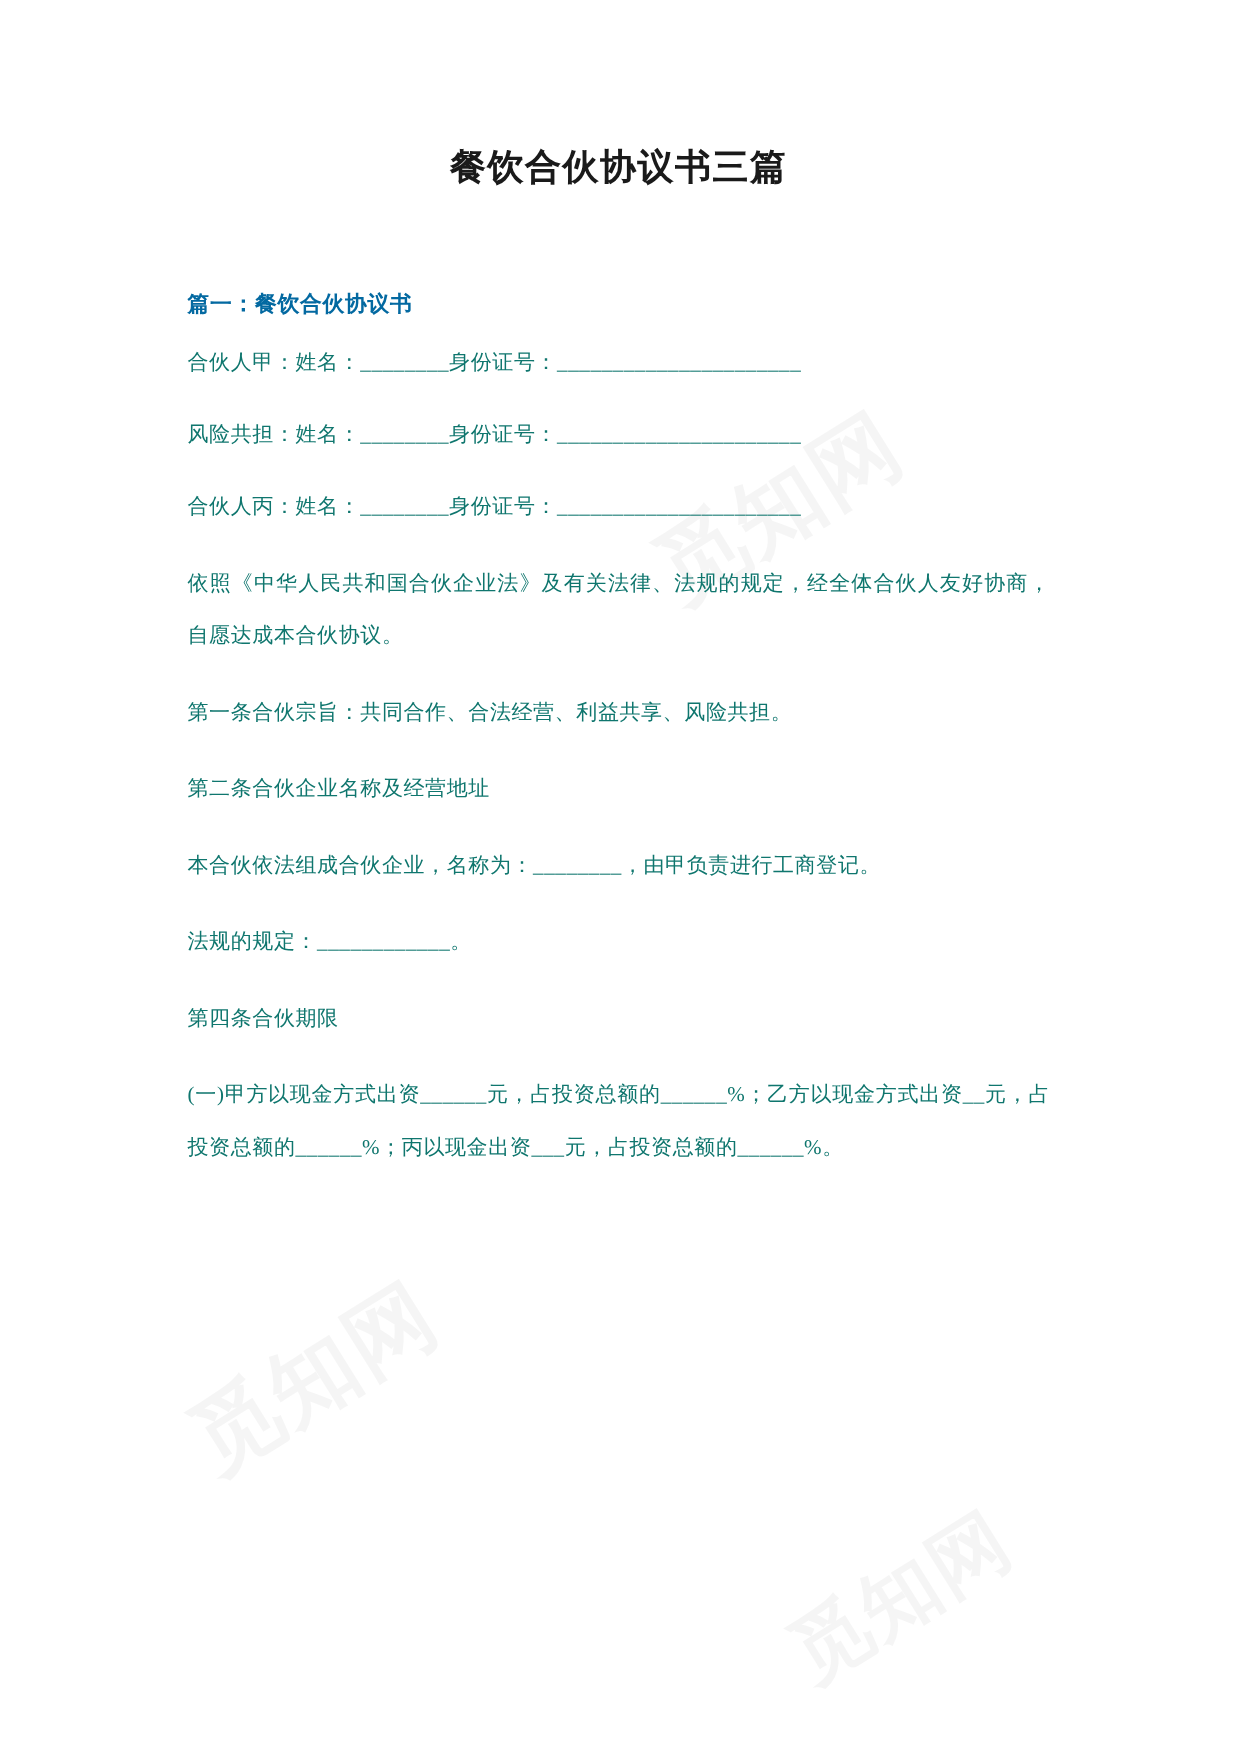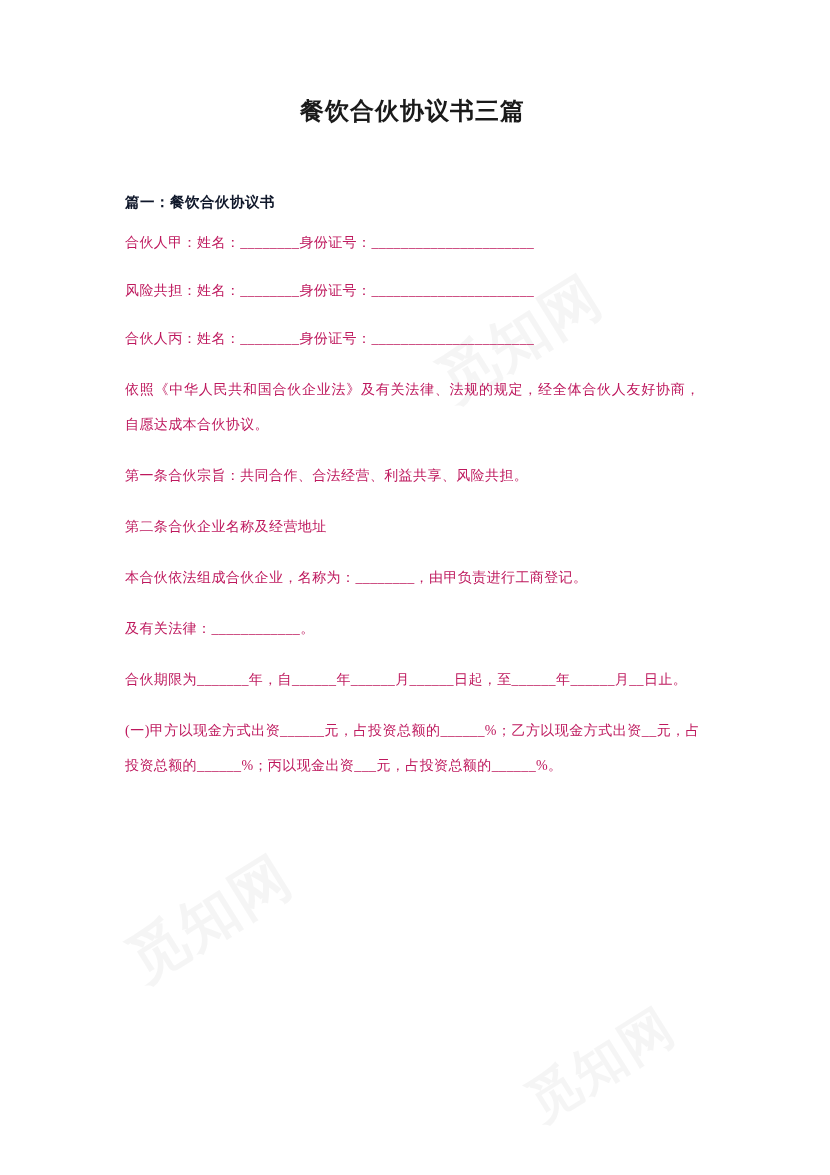--- a/index.html
+++ b/index.html
@@ -59,30 +59,30 @@
     color: #1a1a1a;
     letter-spacing: 1px;
     font-family: "Liberation Serif", "DejaVu Serif", serif;
   }
 
   .section-heading {
     margin: 0;
     padding-top: 66px;
     font-size: 14.5px;
     font-weight: 700;
-    color: #0f172a;
+    color: #0369a1;
     letter-spacing: 0.5px;
   }
 
   .para {
     margin: 0;
     padding-top: 18px;
     font-size: 14px;
     line-height: 35px;
-    color: #be185d;
+    color: #0f766e;
     text-align: justify;
     letter-spacing: 0.4px;
   }
   .para.tight { padding-top: 13px; }
   .para.flow  { padding-top: 16px; }
 </style>
 </head>
 <body>
 
 <div class="page">
@@ -101,21 +101,21 @@
 
     <p class="para tight">合伙人甲：姓名：________身份证号：______________________</p>
     <p class="para tight">风险共担：姓名：________身份证号：______________________</p>
     <p class="para tight">合伙人丙：姓名：________身份证号：______________________</p>
 
     <p class="para flow">依照《中华人民共和国合伙企业法》及有关法律、法规的规定，经全体合伙人友好协商，自愿达成本合伙协议。</p>
 
     <p class="para flow">第一条合伙宗旨：共同合作、合法经营、利益共享、风险共担。</p>
     <p class="para flow">第二条合伙企业名称及经营地址</p>
     <p class="para flow">本合伙依法组成合伙企业，名称为：________，由甲负责进行工商登记。</p>
-    <p class="para flow">及有关法律：____________。</p>
+    <p class="para flow">法规的规定：____________。</p>
 
 
-    <p class="para flow">合伙期限为_______年，自______年______月______日起，至______年______月__日止。</p>
+    <p class="para flow">第四条合伙期限</p>
 
     <p class="para flow">(一)甲方以现金方式出资______元，占投资总额的______%；乙方以现金方式出资__元，占投资总额的______%；丙以现金出资___元，占投资总额的______%。</p>
 
   </div>
 </div>
 
 </body></html>

